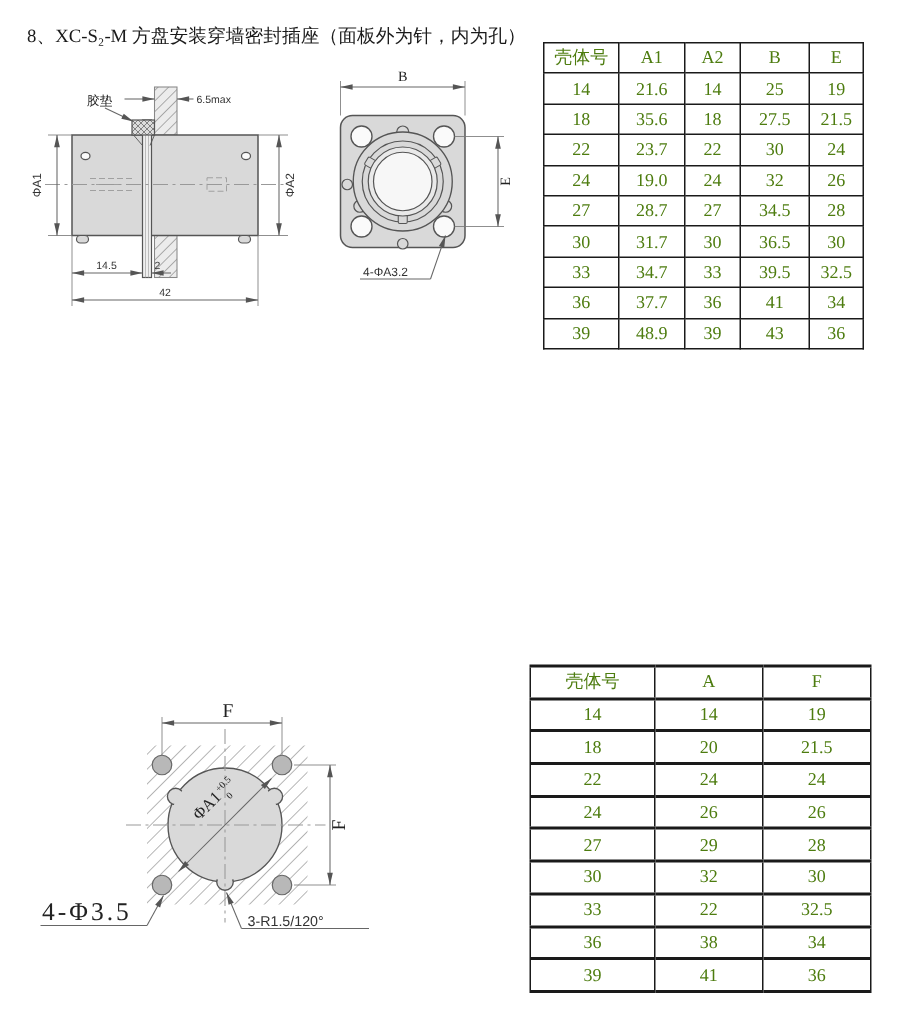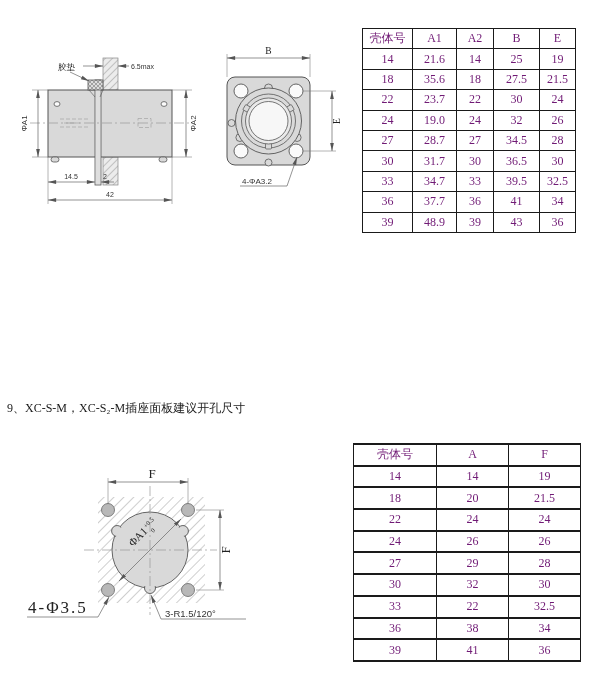--- a/index.html
+++ b/index.html
@@ -7,21 +7,21 @@
         font-family:"Liberation Serif","DejaVu Serif",serif;color:#111;}
   .title{position:absolute;font-size:12.5px;color:#1a1a1a;white-space:nowrap;
          font-family:"Liberation Serif","DejaVu Serif",serif;}
   #title8{left:18px;top:16px;}
   #title9{left:7px;top:400px;}
   svg{position:absolute;overflow:visible;}
   #svg-side{left:18px;top:46px;}
   #svg-front{left:206px;top:40px;}
   #svg-cutout{left:14px;top:438px;}
   table{border-collapse:collapse;position:absolute;table-layout:fixed;
-        font-family:"Liberation Serif","DejaVu Serif",serif;font-size:12px;color:#701a75;}
+        font-family:"Liberation Serif","DejaVu Serif",serif;font-size:12px;color:#4d7c0f;}
   #table1{left:362px;top:28px;}
   #table1 th,#table1 td{border:1px solid #1a1a1a;text-align:center;vertical-align:middle;
         font-weight:normal;padding:0;height:19.4px;}
   #table2{left:353px;top:443px;}
   #table2 th,#table2 td{border-left:1px solid #1a1a1a;border-right:1px solid #1a1a1a;
         border-top:2px solid #1a1a1a;border-bottom:2px solid #1a1a1a;
         text-align:center;vertical-align:middle;font-weight:normal;padding:0;height:19.7px;}
   .dimtxt{font-family:"Liberation Sans","DejaVu Sans",sans-serif;fill:#333;}
   .sertxt{font-family:"Liberation Serif","DejaVu Serif",serif;fill:#222;}
   .cadline{stroke:#555;fill:none;}
@@ -48,20 +48,21 @@
         <rect width="4" height="4" fill="#dcdcdc"></rect>
         <path d="M0,0 L4,4 M4,0 L0,4" stroke="#777" stroke-width="0.6"></path>
       </pattern>
       <pattern id="hatchPanel" width="7" height="7" patternUnits="userSpaceOnUse" patternTransform="rotate(45)">
         <rect width="7" height="7" fill="#ffffff"></rect>
         <line x1="0" y1="0" x2="0" y2="7" stroke="#949494" stroke-width="0.9"></line>
       </pattern>
     </defs>
   </svg>
 
+  <div class="title" id="title8">8、XC-S₂-M 方盘安装穿墙密封插座（面板外为针，内为孔）</div>
 
   <svg id="svg-side" width="192" height="178" viewBox="0 0 192 178">
 
     <g>
       <rect x="85" y="12" width="15" height="32" fill="url(#hatch)" stroke="#888" stroke-width="0.7"></rect>
       <rect x="85" y="111" width="15" height="28" fill="url(#hatch)" stroke="#888" stroke-width="0.7"></rect>
     </g>
 
     <g>
       <rect x="30" y="44" width="124" height="67" fill="#d9d9d9" stroke="#555" stroke-width="1"></rect>
@@ -244,21 +245,20 @@
         <tr>
           <td>39</td>
           <td>48.9</td>
           <td>39</td>
           <td>43</td>
           <td>36</td>
         </tr>
       </tbody>
   </table>
 
-  <div class="title" id="title9" style="font-size:12px">9、XC-S-M，XC-S₂-M插座面板建议开孔尺寸</div>
 
   <svg id="svg-cutout" width="248" height="218" viewBox="0 0 248 218">
     <rect x="84" y="59" width="107" height="106" fill="url(#hatchPanel)"></rect>
     <g>
       <circle cx="136" cy="112" r="38" fill="#d9d9d9" stroke="#555" stroke-width="0.9"></circle>
       <circle cx="168.9" cy="93" r="5.5" fill="#d9d9d9" stroke="#555" stroke-width="0.9"></circle>
       <circle cx="103.1" cy="93" r="5.5" fill="#d9d9d9" stroke="#555" stroke-width="0.9"></circle>
       <circle cx="136" cy="150" r="5.5" fill="#d9d9d9" stroke="#555" stroke-width="0.9"></circle>
       <circle cx="136" cy="112" r="36.6" fill="#d9d9d9"></circle>
     </g>

